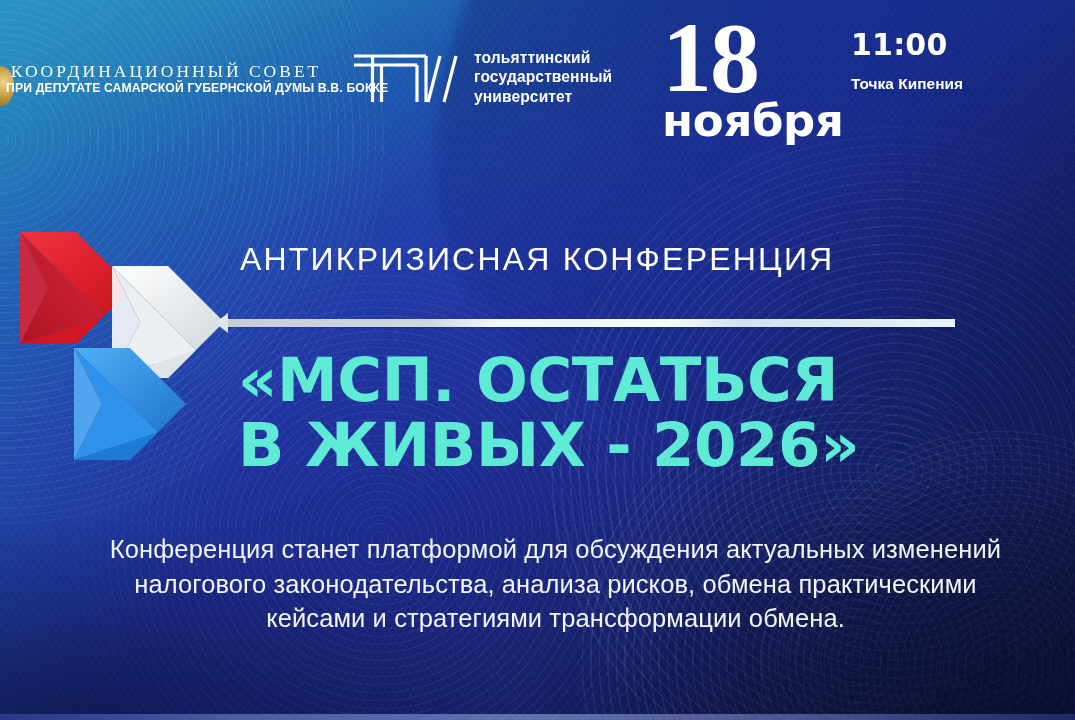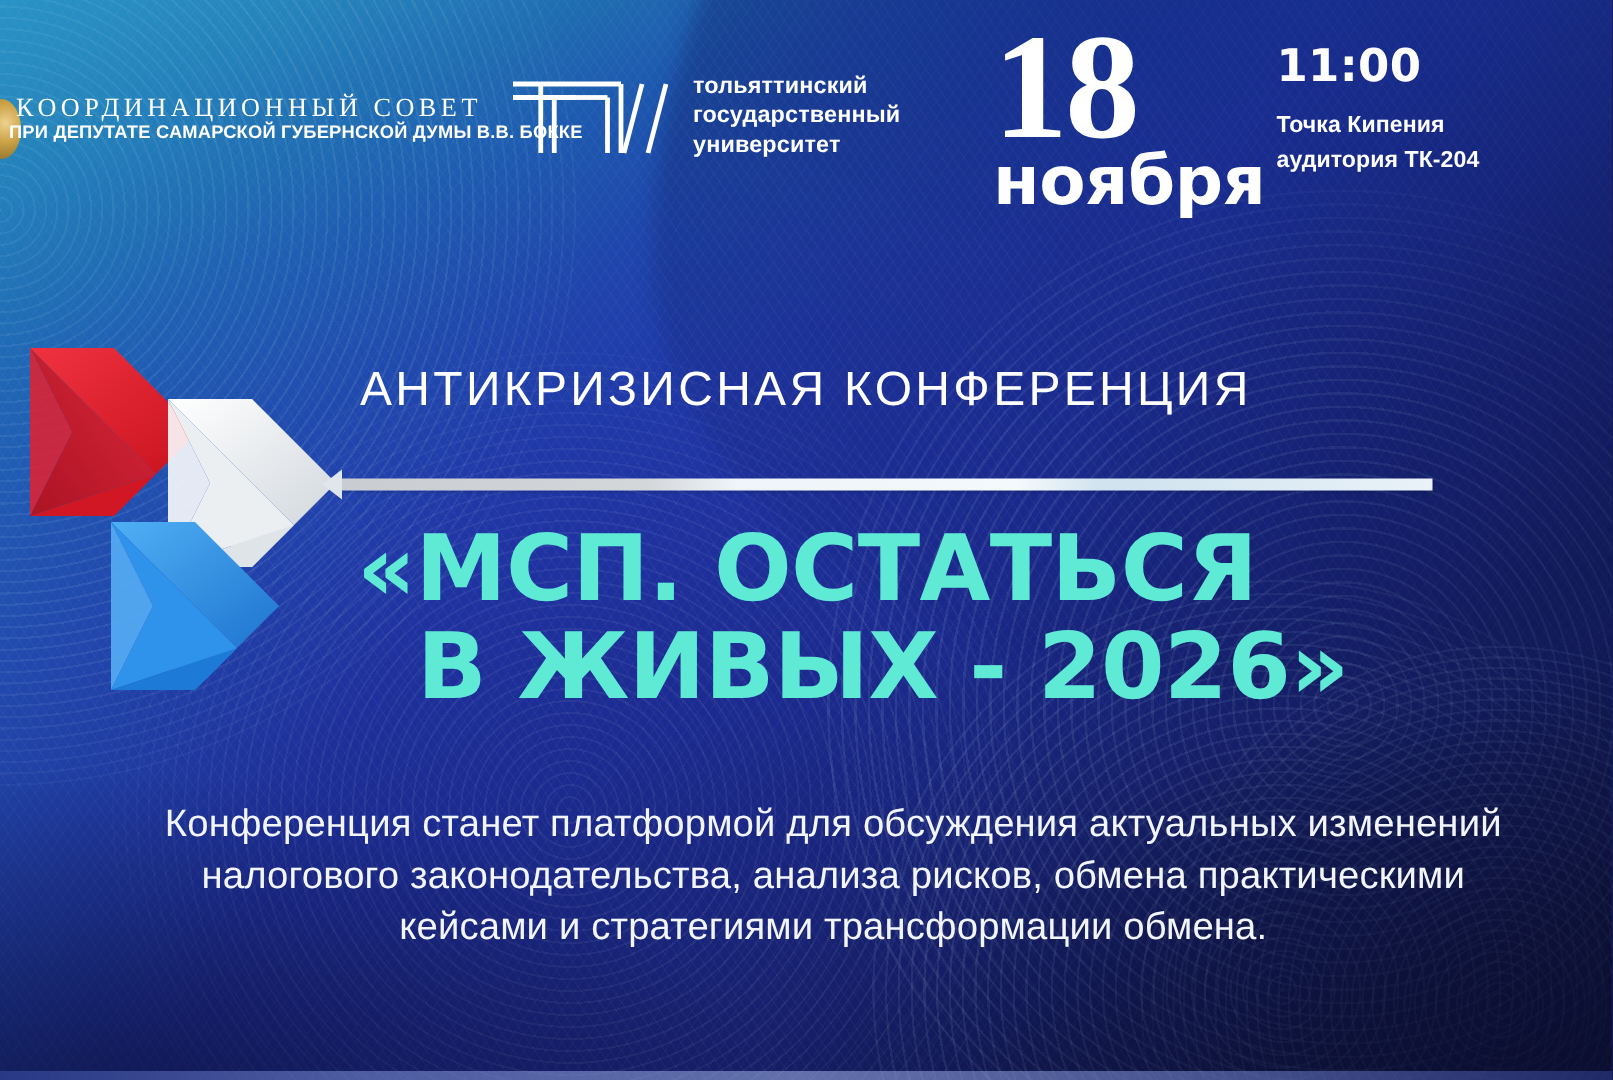--- a/index.html
+++ b/index.html
@@ -128,21 +128,21 @@
     font-size:12.2px;letter-spacing:.15px;font-weight:700;
     white-space:nowrap;margin-top:2px;line-height:1.05;
   }
   .coord-emblem{
     position:absolute;left:-12px;top:66px;width:26px;height:40px;
     border-radius:50%;
     background:radial-gradient(circle at 60% 40%, #ffd88a 0%, #d9a43c 45%, #8a6a1e 100%);
     opacity:.92;
   }
 
-  .logo-tgu{position:absolute;left:340px;top:48px;display:flex;align-items:center;gap:14px;}
+  .logo-tgu{position:absolute;left:352px;top:48px;display:flex;align-items:center;gap:14px;}
   .tgu-mark{width:108px;height:58px;display:block;}
   .tgu-words{
     color:#ffffff;font-size:15.6px;font-weight:700;line-height:1.22;
     letter-spacing:.1px;white-space:nowrap;
   }
 
   .date-block{position:absolute;left:662px;top:12px;width:180px;text-align:left;}
   .date-day{
     font-size:100px;font-weight:800;color:#ffffff;line-height:.92;
     letter-spacing:-2px;font-family:Liberation Serif, serif;
@@ -179,21 +179,21 @@
     content:"";position:absolute;left:-13px;top:-6px;
     width:0;height:0;border-top:10px solid transparent;border-bottom:10px solid transparent;
     border-right:13px solid #dfe6ec;
   }
   .headline{
     position:absolute;left:238px;top:348px;width:800px;
     color:#5eead4;font-weight:800;font-size:61px;line-height:1.06;
     letter-spacing:-.4px;
     font-family:"DejaVu Sans",sans-serif;
   }
-  .headline .l2{display:block;margin-left:40px;}
+  .headline .l2{display:block;}
 
   .lede{
     position:absolute;left:0px;top:532px;width:1075px;
     color:#f2f5fb;font-size:25.5px;font-weight:300;line-height:1.36;
     text-align:center;letter-spacing:.1px;
     font-family:"Liberation Sans","DejaVu Sans",sans-serif;
   }
   .lede span{display:block;margin-left:36px;}
 </style>
 </head>
@@ -245,21 +245,20 @@
 
     <div class="date-block">
       <div class="date-day">18</div>
       <div class="date-month">ноября</div>
     </div>
 
     <div class="venue-block">
       <div class="venue-time">11:00</div>
       <div class="venue-lines">
         <div>Точка Кипения</div>
-        <div>аудитория ТК-204</div>
       </div>
     </div>
   </div>
 
   <svg class="chevrons" viewBox="0 0 236 256">
     <defs>
       <linearGradient id="rA" x1="0" y1="0" x2="1" y2="1">
         <stop offset="0" stop-color="#f0323f"></stop>
           <stop offset="1" stop-color="#c9121f"></stop>
       </linearGradient>

